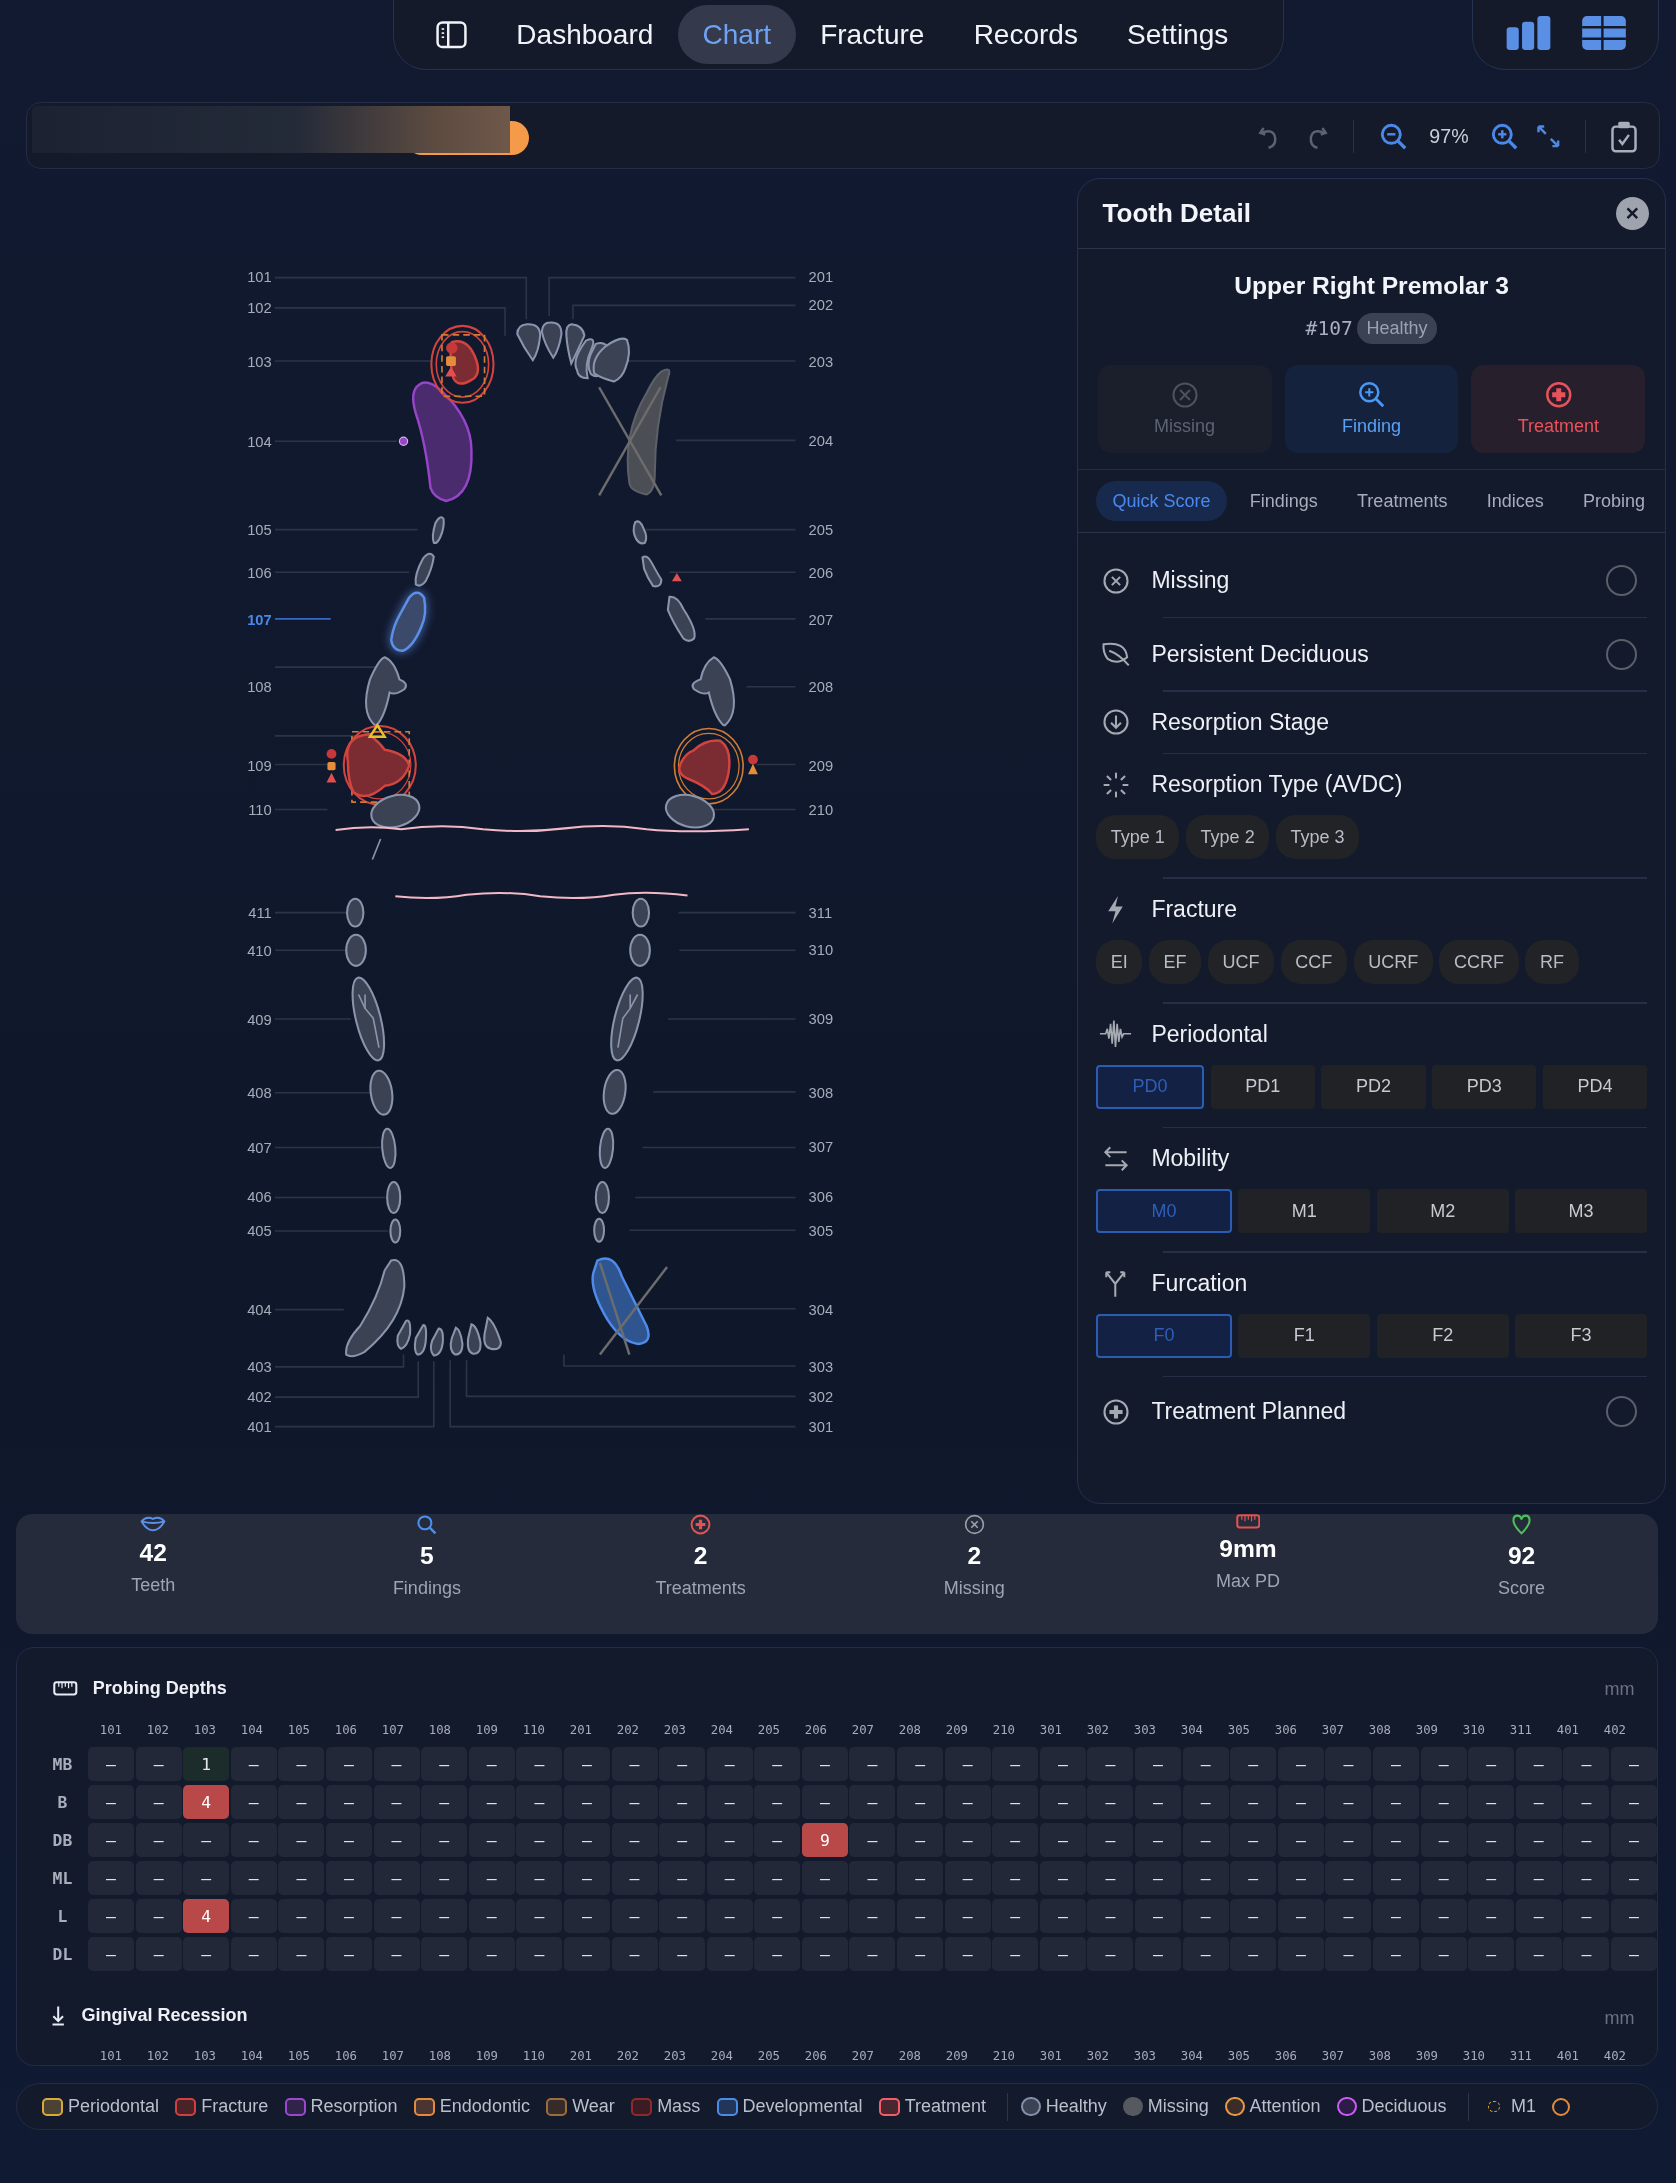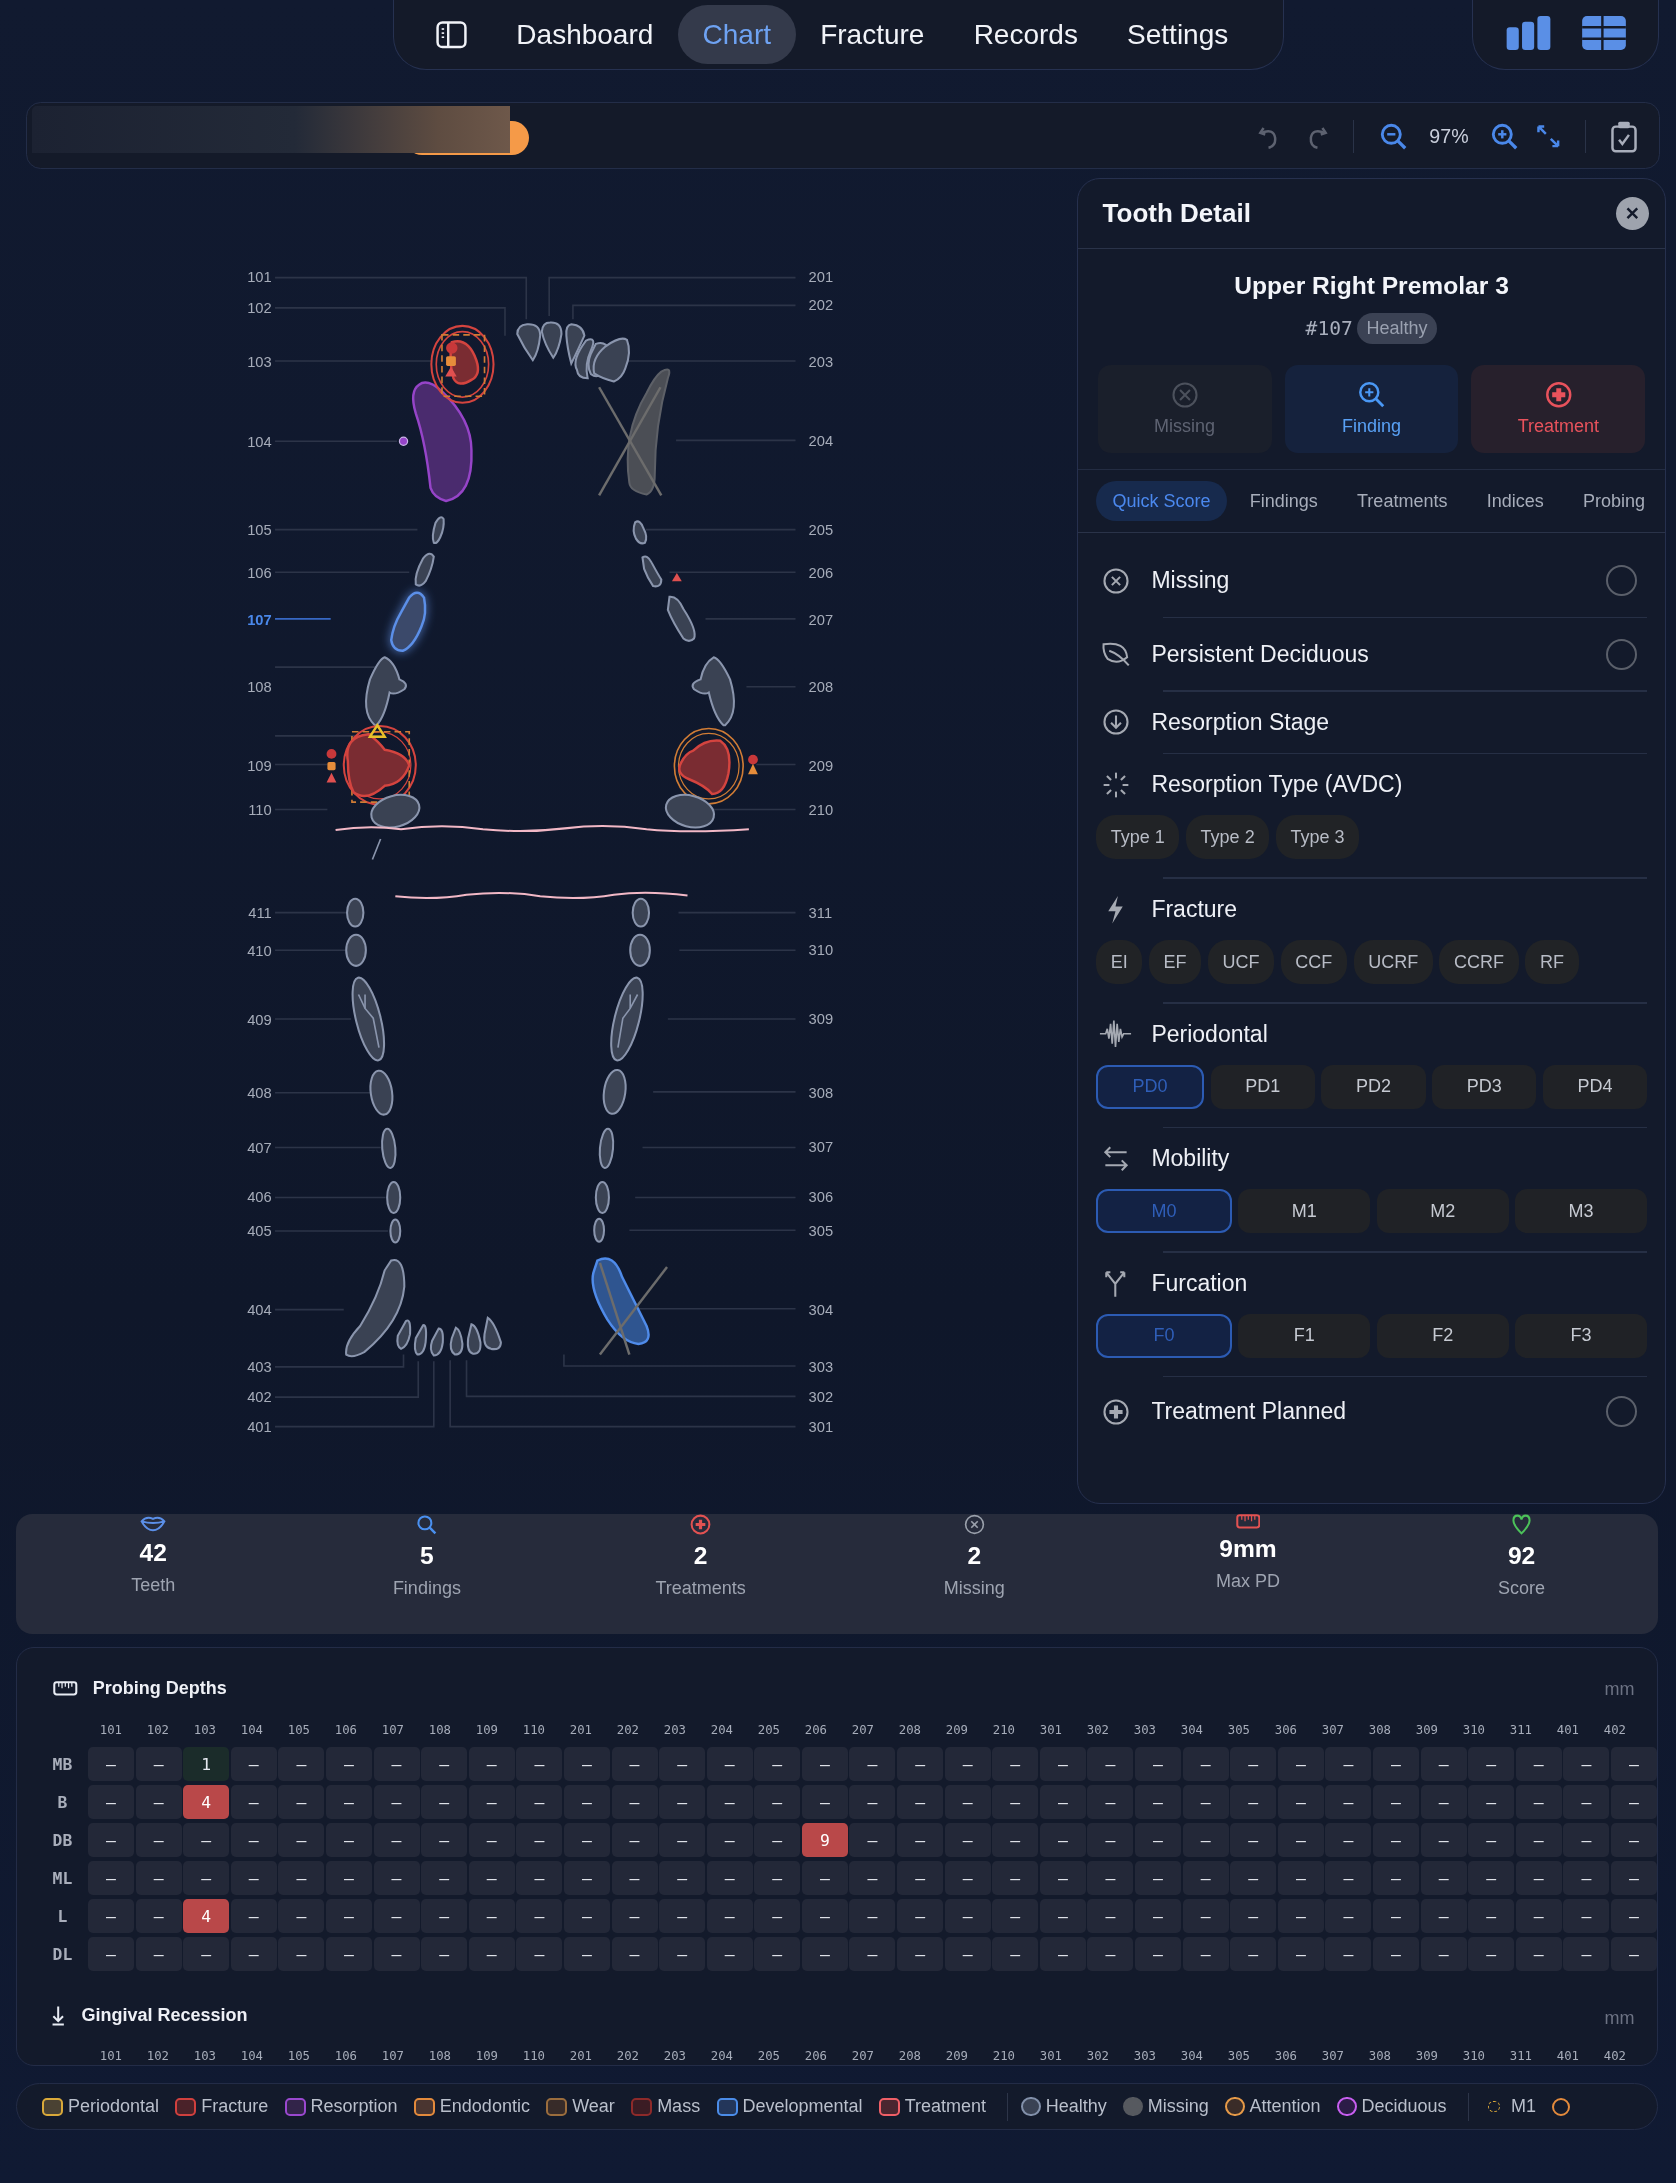--- a/index.html
+++ b/index.html
@@ -49,21 +49,21 @@
 .qs-row .ico{width:39px;display:flex;justify-content:center;margin-right:16.4px}
 .qs-row .lbl{font-size:23px;color:#eef0f6;flex:1}
 .qs-row .radio{width:31px;height:31px;border-radius:50%;border:2.5px solid #5a5f6a;margin-right:9.8px}
 .sep{height:1.6px;background:#262f45;margin-left:67px}
 .qs-head{display:flex;align-items:center;height:61px}
 .qs-head .ico{width:39px;display:flex;justify-content:center;margin-right:16.4px}
 .qs-head .lbl{font-size:23px;color:#eef0f6}
 .chips{display:flex;gap:6.5px;padding-bottom:18px}
 .chip{background:#212326;color:#b8bcc6;font-size:18px;border-radius:19.6px;padding:11.5px 14.7px}
 .seg{display:flex;gap:6.5px;padding-bottom:18px}
-.seg .opt{flex:1;height:44px;background:#202226;border-radius:12px;display:flex;align-items:center;justify-content:center;font-size:18px;color:#c6cad2}
+.seg .opt{flex:1;height:44px;background:#202226;border-radius:4px;display:flex;align-items:center;justify-content:center;font-size:18px;color:#c6cad2}
 .seg .opt.sel{background:#132244;border:2.5px solid #2c5bb3;color:#2f5eb8}
 
 
 .stats{position:absolute;left:16.4px;top:1514px;width:1642px;height:120px;background:#262b3b;border-radius:16.4px;display:flex}
 .stat{flex:1;display:flex;flex-direction:column;align-items:center;justify-content:flex-start}
 .stat .val{font-size:24.6px;font-weight:700;color:#fff;margin-top:6.5px}
 .stat .lab{font-size:18px;color:#9ea4b1;margin-top:8.2px}
 
 
 .probe{position:absolute;left:16.4px;top:1647px;width:1642px;height:419px;border:1.6px solid #232c47;border-radius:18px;background:#131a2b}

